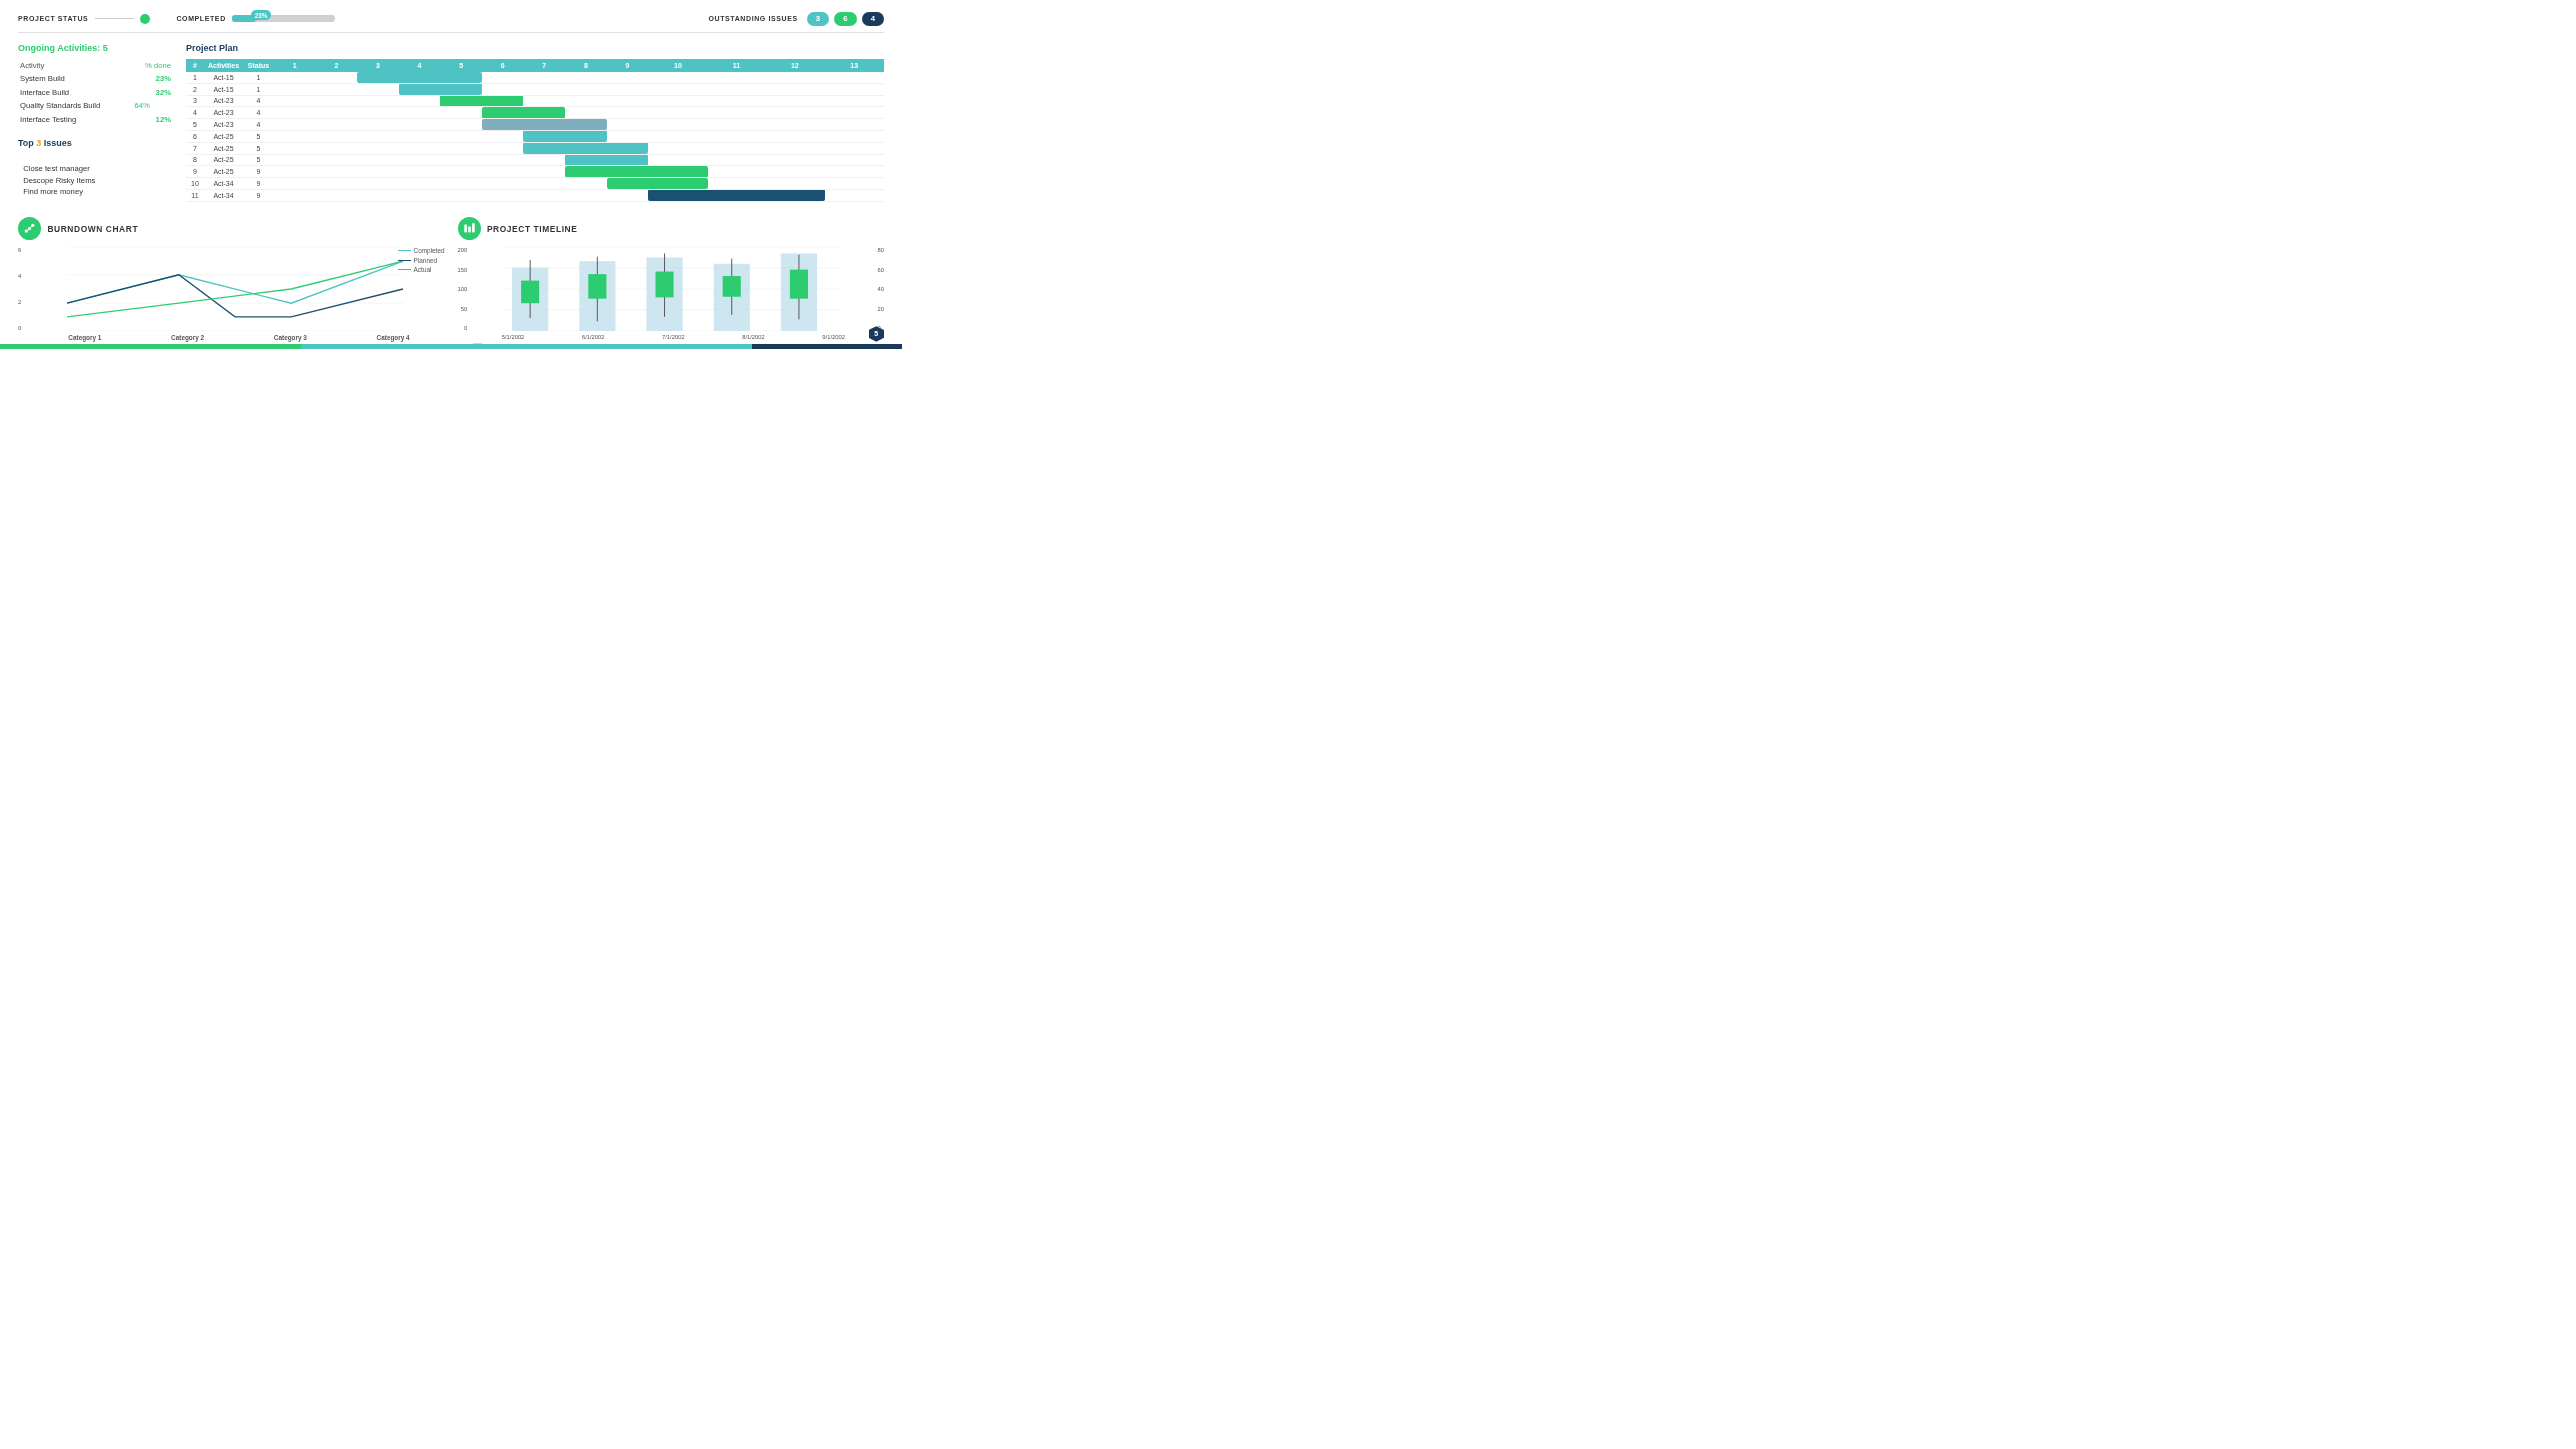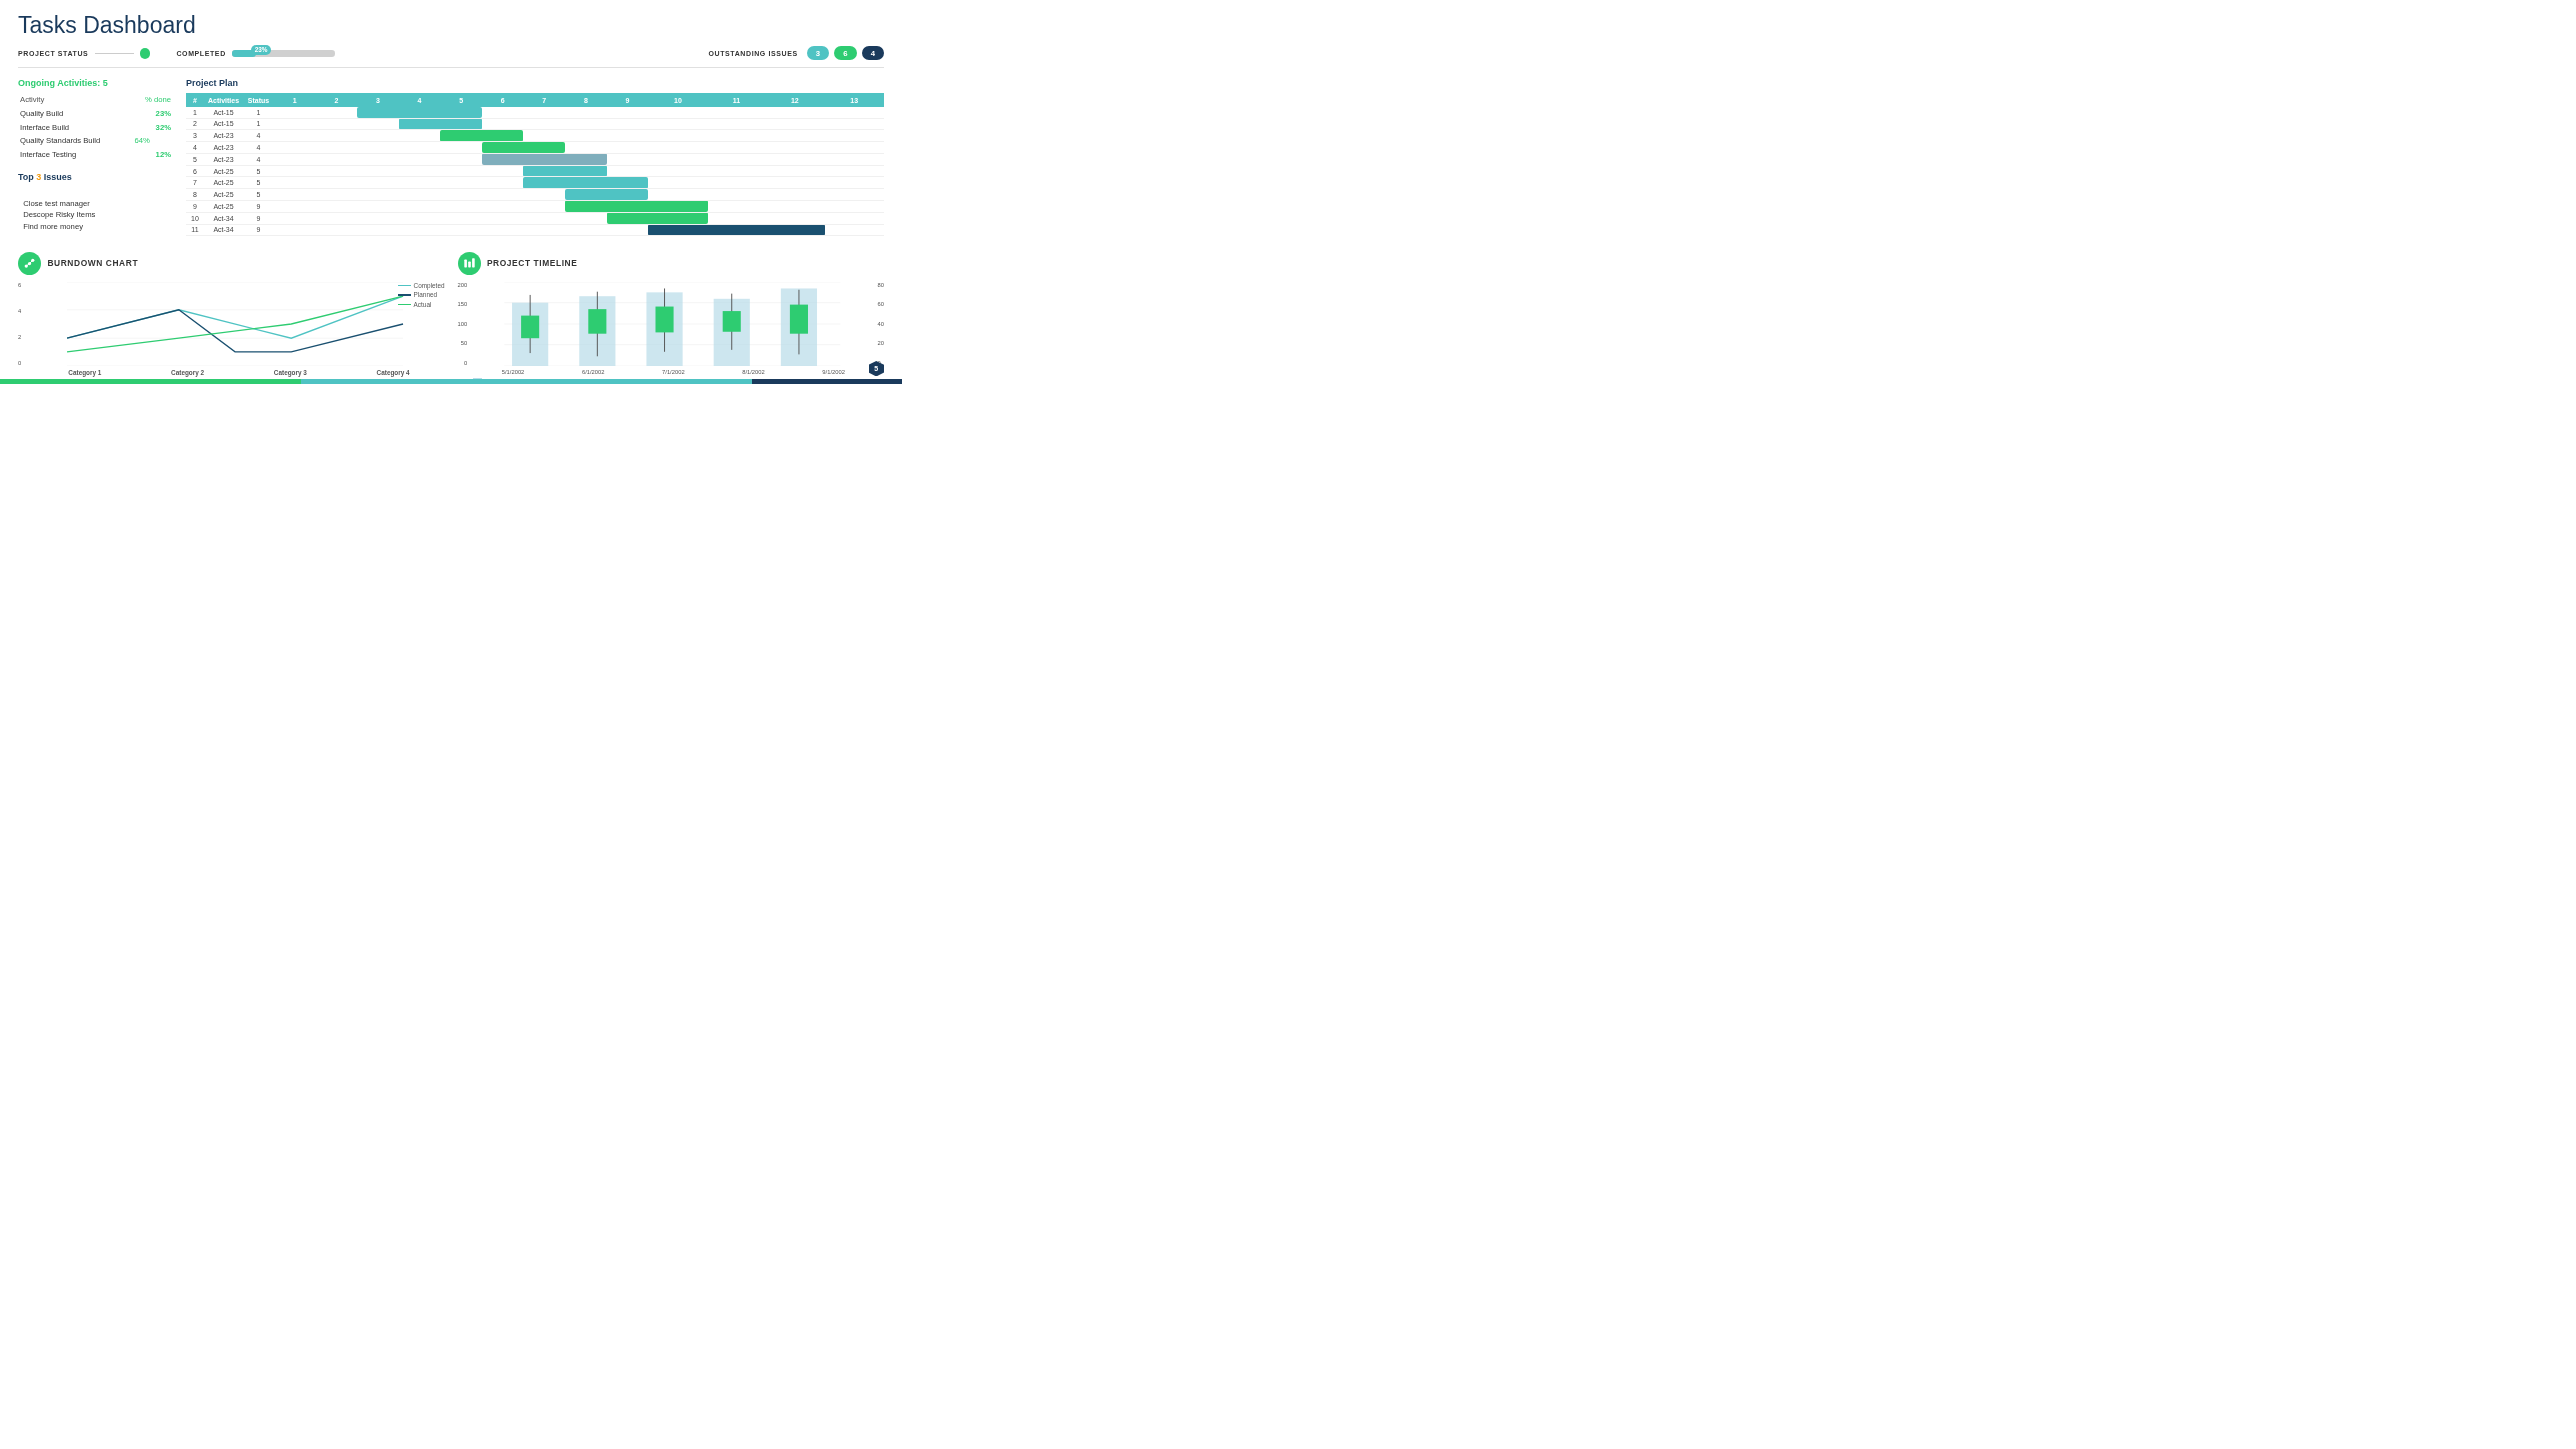--- a/index.html
+++ b/index.html
@@ -268,21 +268,20 @@
       align-items: center;
       justify-content: center;
       clip-path: polygon(50% 0%, 100% 25%, 100% 75%, 50% 100%, 0% 75%, 0% 25%);
     }
   </style>
 </head>
 <body>
 
 <div class="page">
 
-  <h1 class="dashboard-title">Tasks Dashboard</h1>
 
   <div class="top-bar">
     <div class="status-section">
       <span class="status-label">PROJECT STATUS</span>
       <div style="width:39px;height:1.3px;background:#ccc;display:inline-block;vertical-align:middle;"></div>
       <div class="status-dot"></div>
     </div>
     <div class="completed-section">
       <span class="completed-label">COMPLETED</span>
       <div style="position:relative;display:inline-flex;align-items:center;">
@@ -309,21 +308,21 @@
       </div>
       <table class="activity-table">
         <thead>
           <tr>
             <td>Activity</td>
             <td>% done</td>
           </tr>
         </thead>
         <tbody>
           <tr>
-            <td>Quality Build</td>
+            <td>System Build</td>
             <td style="color:#2ecc71;font-weight:700;text-align:right;">23%</td>
           </tr>
           <tr>
             <td>Interface Build</td>
             <td style="color:#2ecc71;font-weight:700;text-align:right;">32%</td>
           </tr>
           <tr>
             <td>Quality Standards Build</td>
             <td style="color:#2ecc71;font-weight:400;text-align:left;">64%</td>
           </tr>

